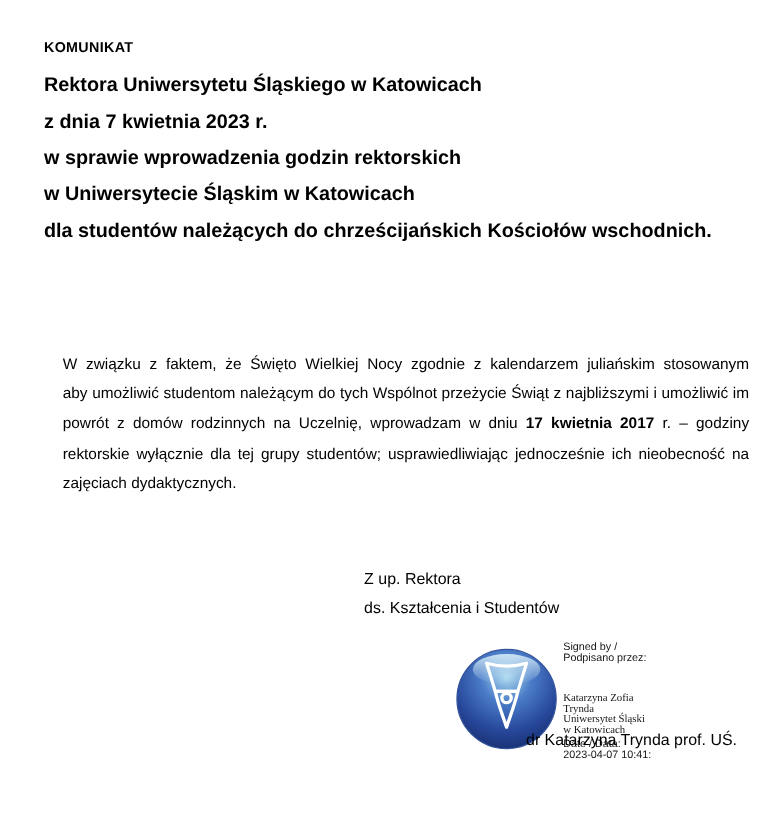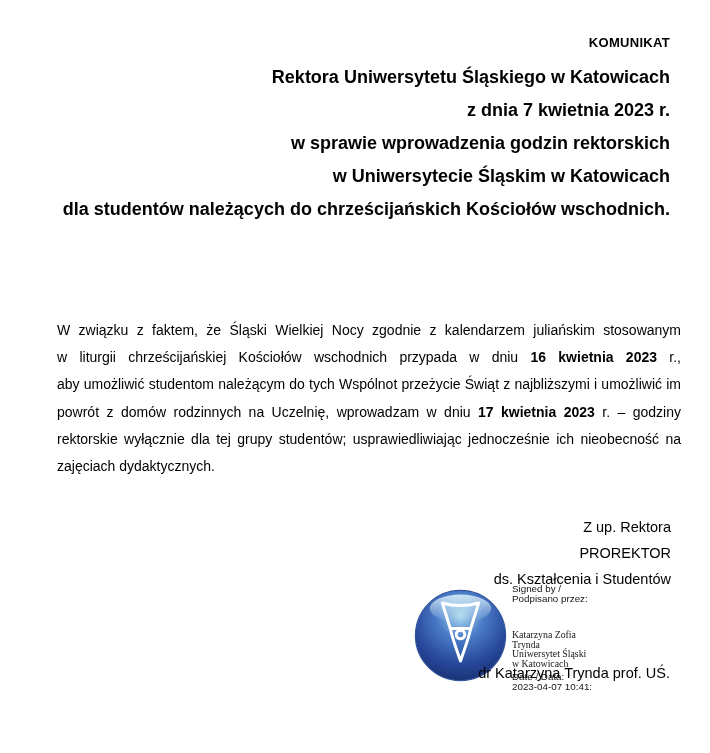--- a/index.html
+++ b/index.html
@@ -7,33 +7,33 @@
     width:710px; height:753px;
     background:#ffffff;
     font-family:"Liberation Sans", sans-serif;
     color:#000000;
     position:relative;
     overflow:hidden;
   }
   .page { position:absolute; inset:0; background:#ffffff; }
 
   
-  .header { position:absolute; left:40px; width:630px; top:35px; text-align:right; font-weight:bold; }
+  .header { position:absolute; left:40px; width:630px; top:35px; text-align:left; font-weight:bold; }
   .h0 { font-size:13px; line-height:15px; margin-bottom:19px; letter-spacing:0.3px; }
   .hl { font-size:18px; line-height:16px; margin-bottom:17px; }
 
   
   .bodypar { position:absolute; left:57px; width:624px; top:317px; font-size:14px; }
   .bline { line-height:27.2px; text-align:justify; text-align-last:justify; white-space:normal; }
   .bline.last { text-align-last:left; }
   .b { font-weight:bold; }
   .u { }
 
   
-  .sig { position:absolute; left:331px; width:340px; top:514px; text-align:right; font-size:14.5px; }
+  .sig { position:absolute; left:331px; width:340px; top:514px; text-align:left; font-size:14.5px; }
   .sig .sigline { line-height:26px; }
 
   
   .stamp-icon { position:absolute; left:414px; top:589px; width:93px; height:93px; }
   .stamp-text {
     position:absolute; left:512px; top:584px; width:120px;
     font-size:9.8px; line-height:9.5px; color:#151515;
   }
   .sgroup.g2 { margin-top:27px;font-family:Liberation Serif, serif; }
   .sgroup.g3 { margin-top:4px; }
@@ -49,31 +49,29 @@
   <div class="header">
     <div class="h0">KOMUNIKAT</div>
     <div class="hl">Rektora Uniwersytetu Śląskiego w Katowicach</div>
     <div class="hl">z dnia 7 kwietnia 2023 r.</div>
     <div class="hl">w sprawie wprowadzenia godzin rektorskich</div>
     <div class="hl">w Uniwersytecie Śląskim w Katowicach</div>
     <div class="hl">dla studentów należących do chrześcijańskich Kościołów wschodnich.</div>
   </div>
 
   <div class="bodypar">
-    <div class="bline"><span>W związku z faktem, że Śląski Wielkiej Nocy zgodnie z kalendarzem juliańskim stosowanym</span></div>
-    <div class="bline"><span>w&nbsp;liturgii chrześcijańskiej Kościołów wschodnich przypada w dniu </span><span class="b">16 kwietnia&nbsp;2023</span><span> r.,</span></div>
+    <div class="bline"><span>W związku z faktem, że Święto Wielkiej Nocy zgodnie z kalendarzem juliańskim stosowanym</span></div>
     <div class="bline"><span>aby umożliwić studentom należącym do tych Wspólnot przeżycie Świąt z najbliższymi i umożliwić im</span></div>
-    <div class="bline"><span>powrót z domów rodzinnych na Uczelnię, wprowadzam w&nbsp;dniu </span><span class="b">17 kwietnia 2023</span><span> r. – </span><span class="u">godziny</span></div>
+    <div class="bline"><span>powrót z domów rodzinnych na Uczelnię, wprowadzam w&nbsp;dniu </span><span class="b">17 kwietnia 2017</span><span> r. – </span><span class="u">godziny</span></div>
     <div class="bline"><span class="u">rektorskie wyłącznie dla tej grupy studentów</span><span>; usprawiedliwiając jednocześnie ich nieobecność na</span></div>
     <div class="bline last"><span>zajęciach dydaktycznych.</span></div>
   </div>
 
   <div class="sig">
     <div class="sigline">Z up. Rektora</div>
-    <div class="sigline">PROREKTOR</div>
     <div class="sigline">ds. Kształcenia i Studentów</div>
   </div>
 
   <svg class="stamp-icon" viewBox="0 0 100 100" xmlns="http://www.w3.org/2000/svg" aria-hidden="true">
     <defs>
       <radialGradient id="ballGrad" cx="0.5" cy="0.28" r="0.8">
         <stop offset="0%" stop-color="#a9d8ee"></stop>
         <stop offset="32%" stop-color="#4a7cc8"></stop>
         <stop offset="68%" stop-color="#27479a"></stop>
         <stop offset="100%" stop-color="#142a66"></stop>

